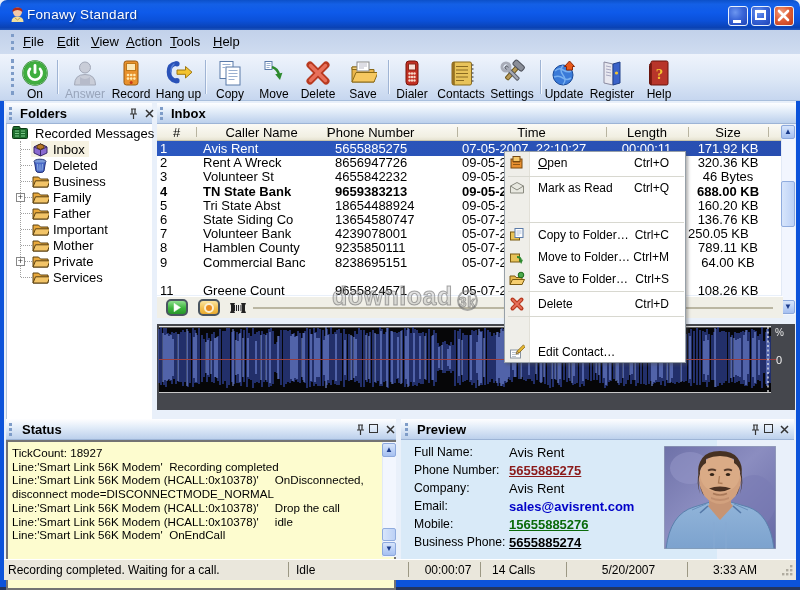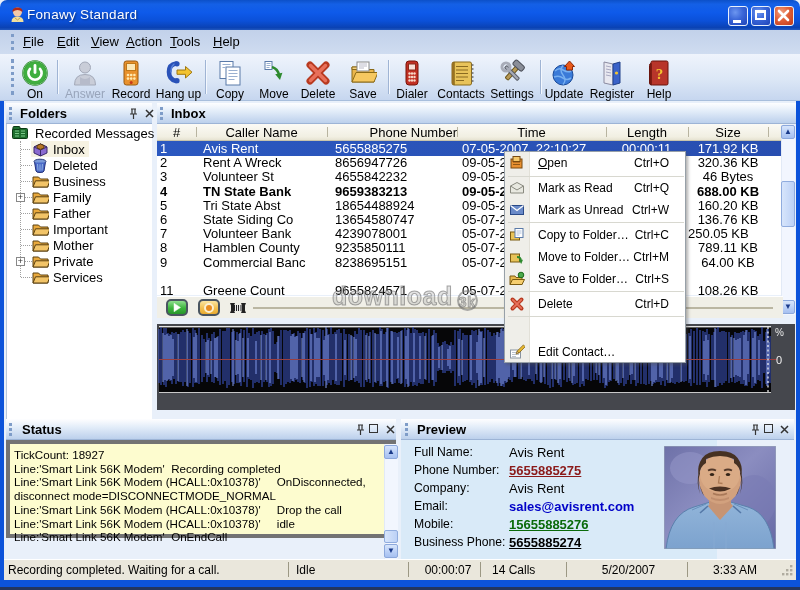--- a/index.html
+++ b/index.html
@@ -37,21 +37,21 @@
 .sel{background:linear-gradient(90deg,#2B58C0,#284EB0);color:#fff}
 
 .sb{position:absolute;background:#F2F6FE;border-left:1px solid #E2EAF6}
 .sbtn{position:absolute;width:14px;height:14px;background:linear-gradient(180deg,#D7E5FB,#B8CEF6 60%,#A6C0F0);border:1px solid #8CA8DC;border-radius:2px;color:#1A3A8A;font-size:8px;line-height:12px;text-align:center}
 .sthumb{position:absolute;width:14px;background:linear-gradient(90deg,#D7E5FB,#BCD1F6);border:1px solid #90ACDE;border-radius:2px}
 
 #player{left:157px;top:296px;width:626px;height:22px;background:#F0EFE7;border-top:1px solid #fff}
 
 #wavepanel{left:157px;top:324px;width:638px;height:86px;background:#45474D}
 
-#stat-body{left:6px;top:440px;width:390px;height:98px;background:#FDFCCF;border:4px solid #737373;font-size:12px}
+#stat-body{left:6px;top:440px;width:390px;height:150px;background:#FDFCCF;border:2px solid #737373;font-size:12px}
 #prev-body{left:401px;top:440px;width:316px;height:122px;background:#D9EAF8}
 .plab{position:absolute;left:13px;font-size:12.2px}
 .pval{position:absolute;left:108px;font-size:13px}
 
 #statusbar{left:4px;top:559px;width:792px;height:21px;background:#EAE7DC;border-top:1px solid #fff;font-size:12px}
 #statusbar .cell{position:absolute;top:3px}
 .ssep{position:absolute;top:2px;height:15px;width:1px;background:#9C9884}
 
 #cmenu{left:504px;top:151px;width:182px;height:212px;background:#fff;border:1px solid #97A0A8;box-shadow:2px 2px 3px rgba(80,80,80,.45);z-index:100}
 #cmenu .mi{position:absolute;left:0;width:180px;height:22px;font-size:12px}
@@ -384,21 +384,21 @@
     </div>
 </div>
 
 <div class="abs phead" style="left:157px;top:103px;width:639px">
  <div class="grip" style="left:3px;top:4px;height:13px"></div>
  <b style="position:absolute;left:14px;top:3px">Inbox</b>
 </div>
 <div id="tblhead" class="abs">
  <span style="left:0px;width:39px;text-align:center">#</span>
  <span style="left:39px;width:131px;text-align:center">Caller Name</span>
- <span style="left:170px;width:130px;text-align:right">Phone Number</span>
+ <span style="left:170px;width:130px;text-align:left">Phone Number</span>
  <span style="left:300px;width:149px;text-align:center">Time</span>
  <span style="left:449px;width:82px;text-align:center">Length</span>
  <span style="left:531px;width:80px;text-align:center">Size</span>
  <div class="htick" style="left:39px"></div>
  <div class="htick" style="left:170px"></div>
  <div class="htick" style="left:300px"></div>
  <div class="htick" style="left:449px"></div>
  <div class="htick" style="left:531px"></div>
  <div class="htick" style="left:611px"></div>
 </div>
@@ -657,28 +657,20 @@
     </div>
 <div class="msep" style="top:23.5px"></div>
 <div class="mi" style="top:25px;">
       <span class="mic"><svg width="16" height="16" viewBox="0 0 16 16">
           <path d="M1.5 6 L8 2.5 L14.5 6 L14.5 13 L1.5 13 Z" fill="#E8E8E0" stroke="#8A8A80"></path>
           <path d="M1.5 6 L8 10 L14.5 6" fill="none" stroke="#8A8A80"></path>
         </svg></span>
       <span class="lab">Mark as Read</span>
       <span class="sc">Ctrl+Q</span>
     </div>
-<div class="mi" style="top:47px;">
-      <span class="mic"><svg width="16" height="16" viewBox="0 0 16 16">
-          <rect x="1.5" y="3.5" width="13" height="9" fill="#6A8AC8" stroke="#2A4A88"></rect>
-          <path d="M1.5 3.5 L8 8.5 L14.5 3.5" fill="none" stroke="#fff" stroke-width="1.2"></path>
-        </svg></span>
-      <span class="lab">Mark as Unread</span>
-      <span class="sc">Ctrl+W</span>
-    </div>
 <div class="msep" style="top:69.5px"></div>
 <div class="mi" style="top:72px;">
       <span class="mic"><svg width="16" height="16" viewBox="0 0 16 16">
           <rect x="1.5" y="5" width="9" height="8" fill="#E8C358" stroke="#7A5A10"></rect>
           <rect x="6" y="1.5" width="8" height="9" fill="#fff" stroke="#5A7AA8"></rect>
           <path d="M7.5 4 h5 M7.5 6 h5 M7.5 8 h3" stroke="#9AB0D0" stroke-width="0.8"></path>
         </svg></span>
       <span class="lab">Copy to Folder…</span>
       <span class="sc">Ctrl+C</span>
     </div>

